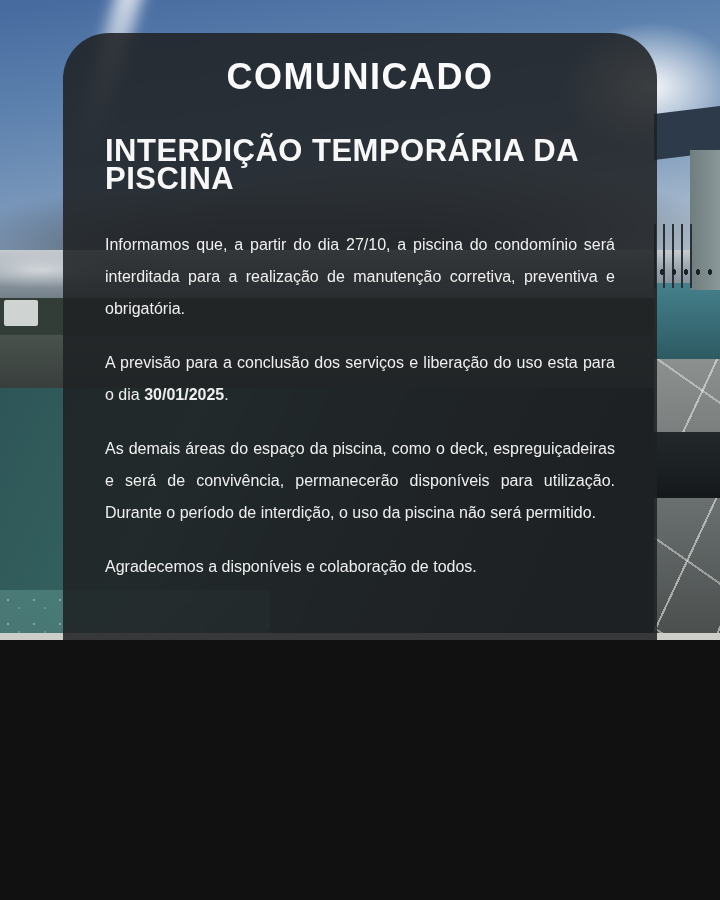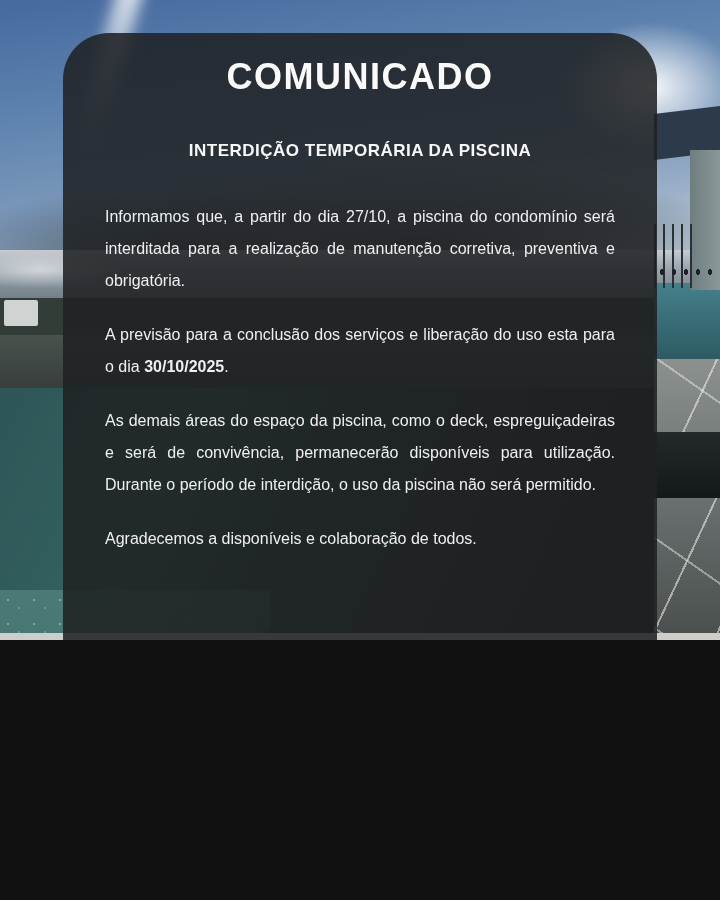--- a/index.html
+++ b/index.html
@@ -63,22 +63,22 @@
       repeating-linear-gradient(-50deg,rgba(255,255,255,.55) 0 2px,rgba(0,0,0,0) 2px 92px),
       linear-gradient(180deg,#97978f,#b1b1a9);}
   .bg-bottom-strip{position:absolute;left:0;right:0;bottom:0;height:7px;background:#cdcdc9;}
 
   
   .card{position:absolute;left:63px;top:33px;width:594px;height:834px;
     border-radius:46px;background:rgba(31,33,36,.87);
     padding:24px 42px 0;color:#f3f3f3;}
   .title{margin:0;padding-top:2px;font-size:36px;line-height:36px;font-weight:bold;
     text-align:center;letter-spacing:1.5px;color:#fafafa;}
-  .subtitle{margin:42px 0 0;font-size:17px;line-height:28px;font-weight:bold;
-    text-align:center;letter-spacing:.5px;color:#f7f7f7;}
+  .subtitle{margin:42px 0 0;font-size:31px;line-height:28px;font-weight:bold;
+    text-align:left;letter-spacing:.5px;color:#f7f7f7;}
   .para{margin:22px 0 0;font-size:16px;line-height:32px;text-align:justify;
     color:#efefef;}
   .para.first{margin-top:36px;}
   .bold{font-weight:bold;}
 </style>
 </head>
 <body>
 
 <div class="stage">
 
@@ -102,21 +102,21 @@
   <div class="bg-people"></div>
   <div class="bg-tiles-bottom"></div>
   <div class="bg-bottom-strip"></div>
 
   <div class="card">
     <h1 class="title">COMUNICADO</h1>
     <h2 class="subtitle">INTERDIÇÃO TEMPORÁRIA DA PISCINA</h2>
 
     <p class="para first">Informamos que, a partir do dia 27/10, a piscina do condomínio será interditada para a realização de manutenção corretiva, preventiva e obrigatória.</p>
 
-    <p class="para"><span>A previsão para a conclusão dos serviços e liberação do uso esta para o dia </span><span class="bold">30/10/2025</span><span>.</span></p>
+    <p class="para"><span>A previsão para a conclusão dos serviços e liberação do uso esta para o dia </span><span class="bold">30/01/2025</span><span>.</span></p>
 
 
     <p class="para">As demais áreas do espaço da piscina, como o deck, espreguiçadeiras e será de convivência, permanecerão disponíveis para utilização. Durante o período de interdição, o uso da piscina não será permitido.</p>
 
     <p class="para">Agradecemos a disponíveis e colaboração de todos.</p>
 
   </div>
 </div>
 
 </body></html>

